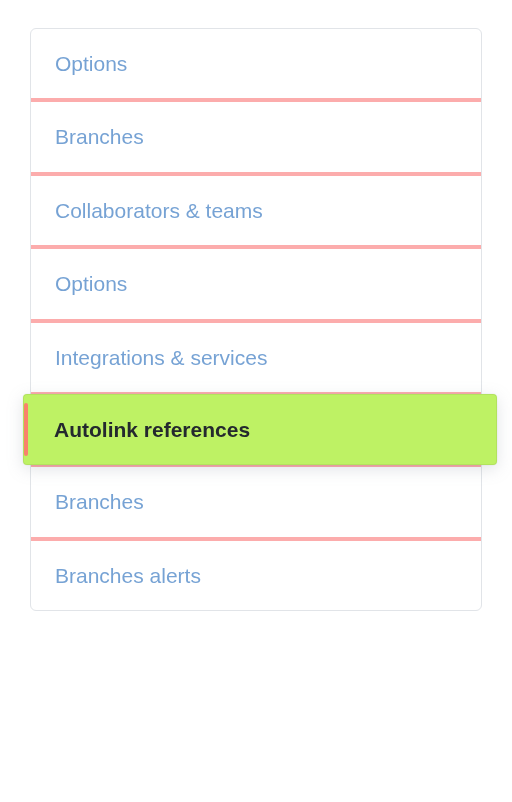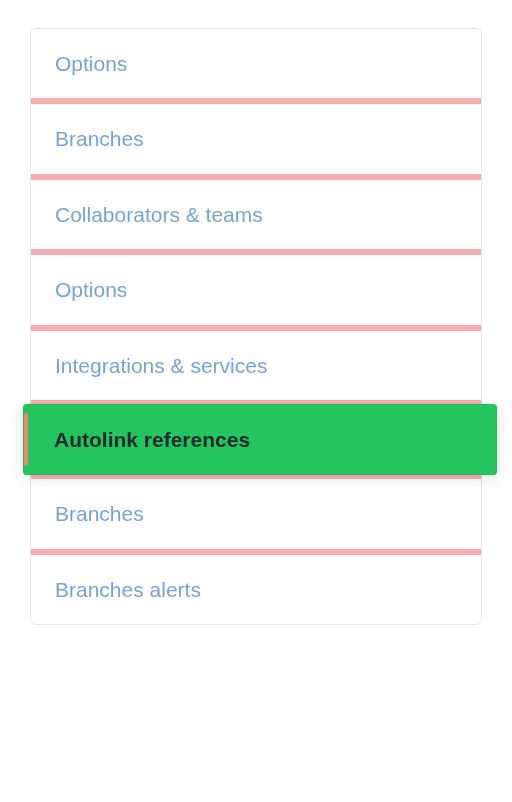--- a/index.html
+++ b/index.html
@@ -19,38 +19,38 @@
       border-radius: 6px;
       overflow: visible;
       background: #ffffff;
     }
     .menu-item {
       display: block;
       padding: 20px 24px;
       font-size: 21px;
       font-weight: 500;
       color: #6b9bd1;
-      border-bottom: 6px solid #fca5a5;
+      border-bottom: 4px solid #fca5a5;
       cursor: pointer;
       text-decoration: none;
       line-height: 1.4;
     }
     .menu-item:last-child {
       border-bottom: none;
     }
     .menu-item.active-wrapper {
       padding: 0;
       position: relative;
       overflow: visible;
     }
     .active-callout {
       position: relative;
       margin: -2px -16px -2px -8px;
       padding: 20px 24px 20px 30px;
-      background: #22c55e;
+      background: #bef264;
       border: 1px solid rgba(0,0,0,0.06);
       box-shadow: 0 4px 16px rgba(140,149,159,0.25), 0 0 0 1px rgba(0,0,0,0.02);
       border-radius: 4px;
     }
     .active-callout::before {
       content: "";
       position: absolute;
       left: 0;
       top: 8px;
       bottom: 8px;

